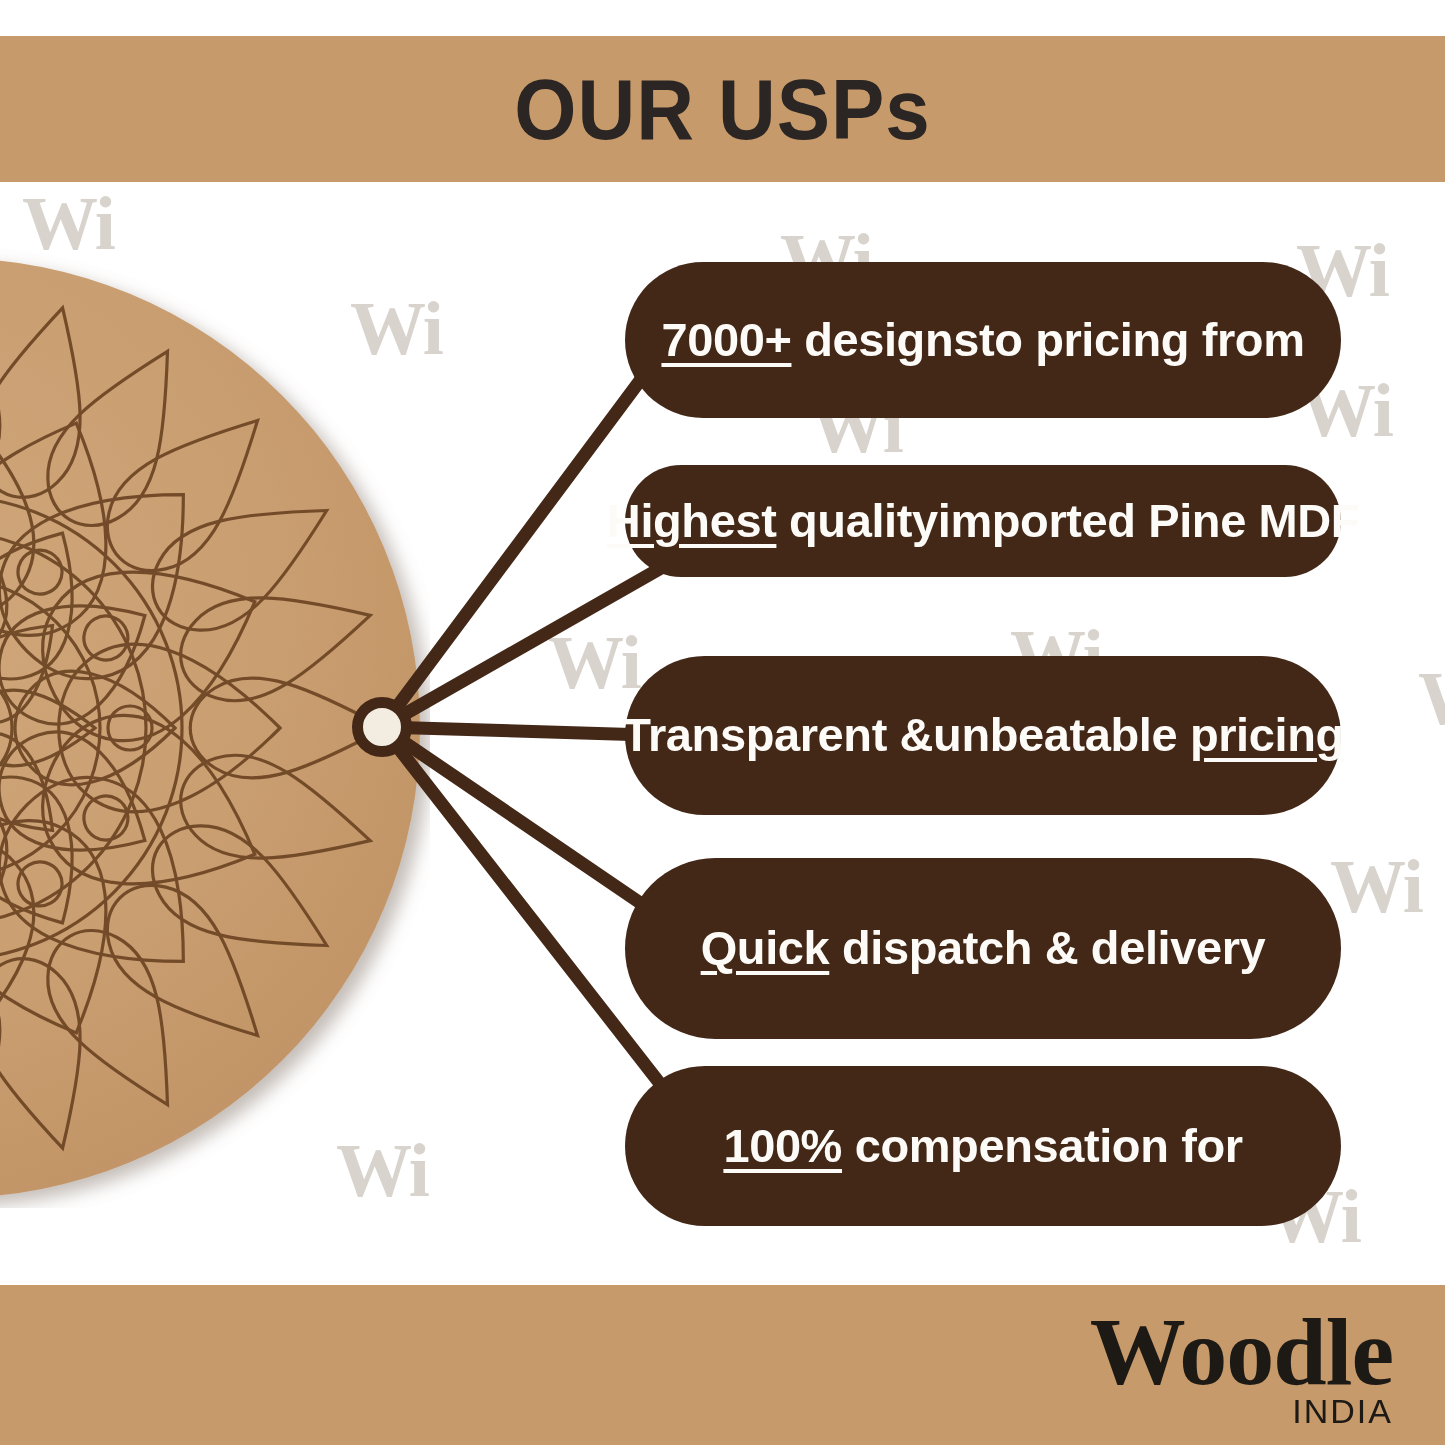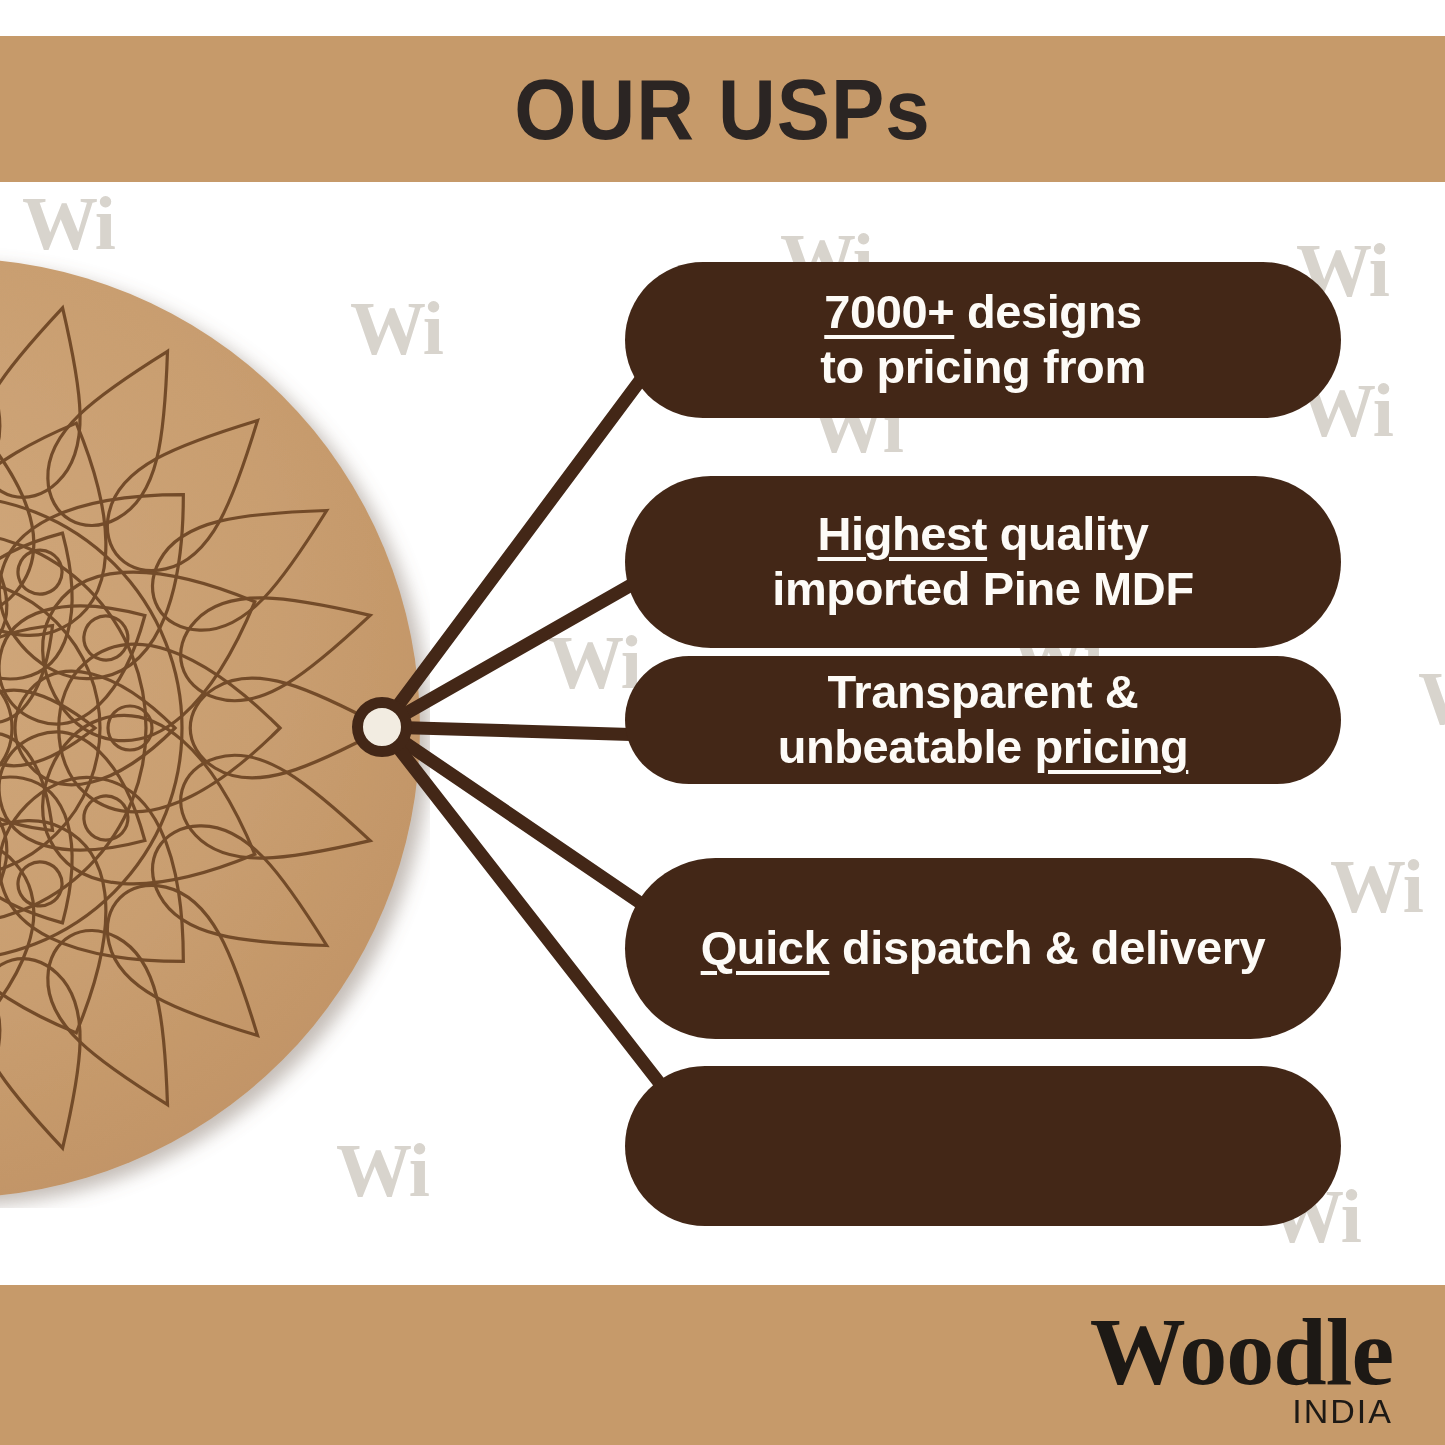--- a/index.html
+++ b/index.html
@@ -110,21 +110,21 @@
 
   
   .usp-pill {
     position: absolute;
     left: 625px;
     width: 716px;
     background: #432717;
     border-radius: 999px;
     z-index: 4;
     display: flex;
-    flex-direction: column;
+    flex-direction: row;
     align-items: center;
     justify-content: center;
     color: #fdfbf7;
     text-align: center;
     box-sizing: border-box;
     padding: 0 26px;
   }
   .usp-line {
     font-family: "Liberation Sans", sans-serif;
     font-weight: 700;
@@ -133,22 +133,22 @@
     white-space: nowrap;
     letter-spacing: -0.4px;
   }
   .usp-line u {
     text-decoration: underline;
     text-decoration-thickness: 4px;
     text-underline-offset: 7px;
   }
 
   #pill-0 { top: 262px; height: 156px; }
-  #pill-1 { top: 476px; height: 172px; }
-  #pill-2 { top: 656px; height: 128px; }
+  #pill-1 { top: 465px; height: 112px; }
+  #pill-2 { top: 656px; height: 159px; }
   #pill-3 { top: 858px; height: 181px; }
   #pill-4 { top: 1066px; height: 160px; }
 
   
   #hub-node {
     position: absolute;
     left: 352px;
     top: 697px;
     width: 60px;
     height: 60px;
@@ -470,20 +470,21 @@
   <div class="usp-pill" id="pill-2">
     <div class="usp-line"><span>Transparent &amp;</span><u></u><span></span></div>
     <div class="usp-line"><span>unbeatable </span><u>pricing</u><span></span></div>
   </div>
 
   <div class="usp-pill" id="pill-3">
     <div class="usp-line"><span></span><u>Quick</u><span> dispatch &amp; delivery</span></div>
   </div>
 
   <div class="usp-pill" id="pill-4">
+    <div class="usp-line"><span></span><u>100%</u><span> compensation for</span></div>
   </div>
 
   <div class="band" id="header-band"></div>
   <div id="page-title">OUR USPs</div>
 
   <div class="band" id="footer-band"></div>
   <div id="footer-logo">
     <span id="logo-word">Woodle</span>
     <span id="logo-sub">INDIA</span>
   </div>

